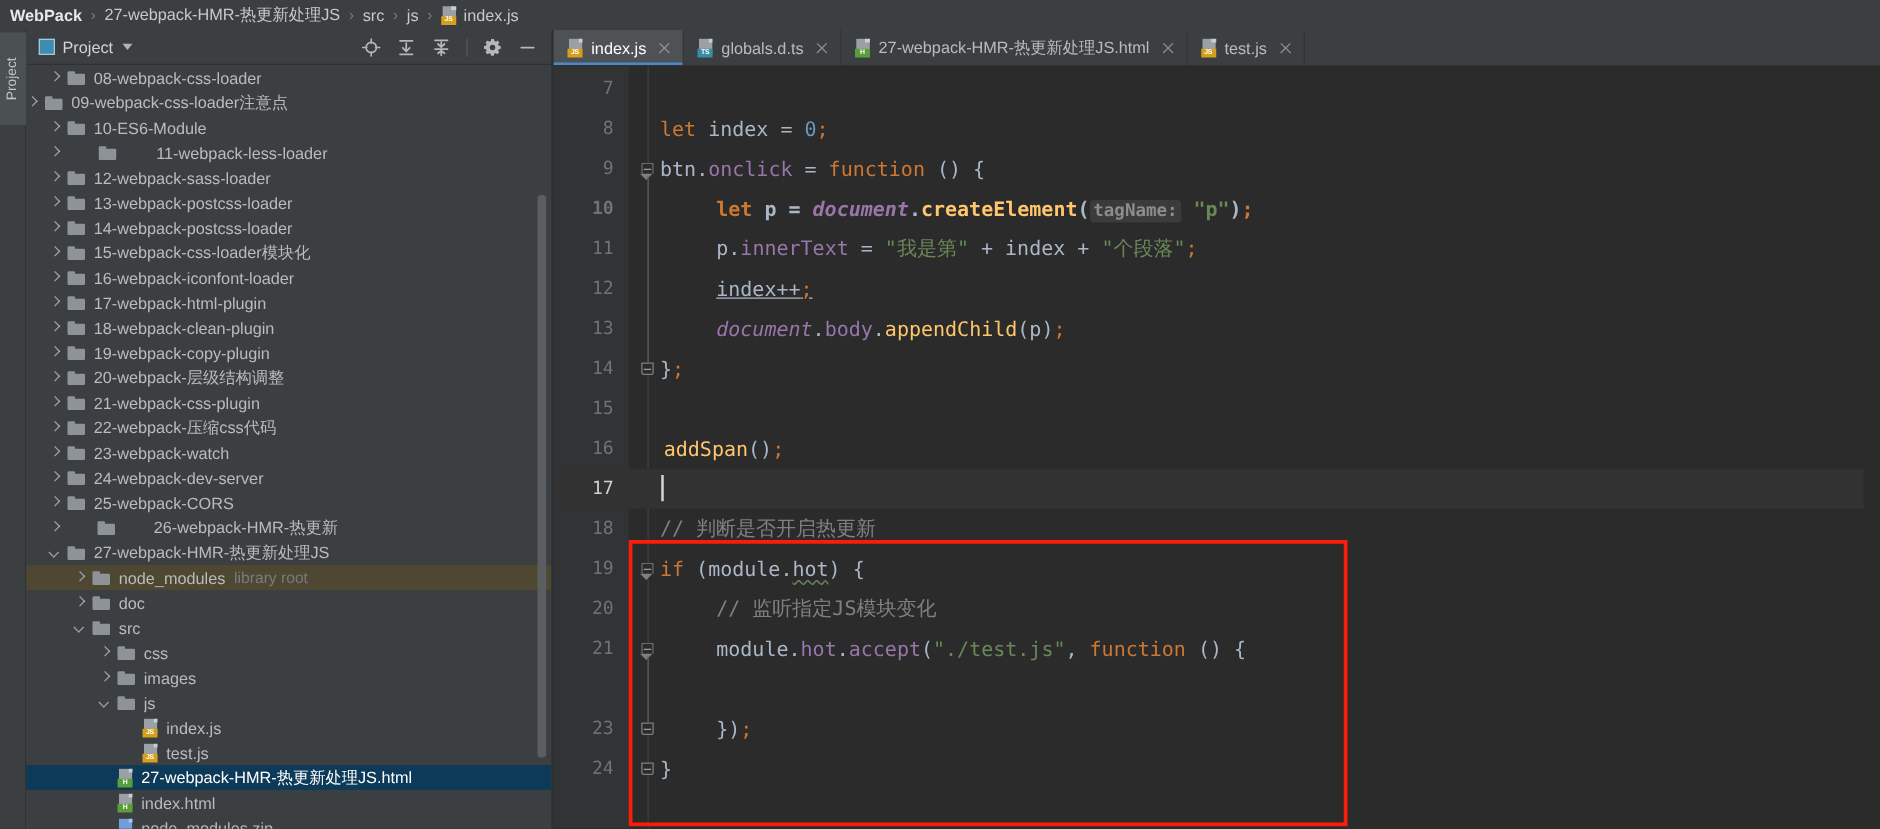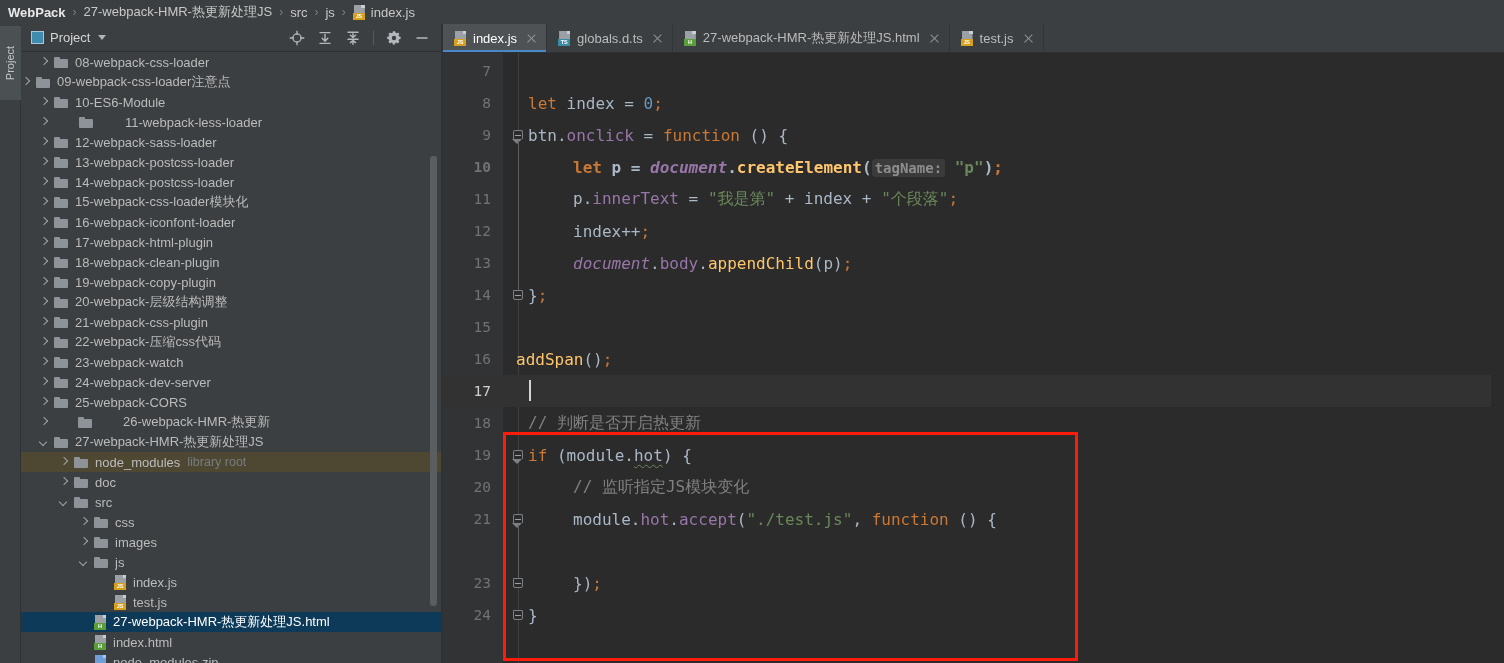--- a/index.html
+++ b/index.html
@@ -613,42 +613,42 @@
       <div class="cline" style="top: 98px; font-weight: bold;">
         <div class="lnum">10</div>
         <div class="ctext" style="left: 130px;"><span class="kw">let </span><span class="pln">p </span><span class="op">= </span><span class="doc">document</span><span class="op">.</span><span class="fn">createElement</span><span class="op">(</span><span class="hint">tagName:</span><span class="pln"> </span><span class="str">"p"</span><span class="op">)</span><span class="semi">;</span></div>
       </div>
       <div class="cline" style="top: 130px;">
         <div class="lnum">11</div>
         <div class="ctext" style="left: 130px;"><span class="pln">p</span><span class="op">.</span><span class="fld">innerText</span><span class="op"> = </span><span class="str">"我是第"</span><span class="op"> + </span><span class="pln">index</span><span class="op"> + </span><span class="str">"个段落"</span><span class="semi">;</span></div>
       </div>
       <div class="cline" style="top: 162px;">
         <div class="lnum">12</div>
-        <div class="ctext" style="left: 130px;"><span class="pln">index++</span><span class="semi">;</span></div>
+        <div class="ctext" style="left: 130px; text-decoration: underline;"><span class="pln">index++</span><span class="semi">;</span></div>
       </div>
       <div class="cline" style="top: 194px;">
         <div class="lnum">13</div>
         <div class="ctext" style="left: 130px;"><span class="doc">document</span><span class="op">.</span><span class="fld">body</span><span class="op">.</span><span class="fn">appendChild</span><span class="op">(p)</span><span class="semi">;</span></div>
       </div>
       <div class="cline" style="top: 226px;">
         <div class="lnum">14</div>
         <div class="ctext" style="left: 85px;"><span class="op">}</span><span class="semi">;</span></div>
       </div>
       <div class="fold-m end" style="top: 237px;">
         <div class="box"></div>
         <div class="minus"></div>
       </div>
       <div class="fold-line" style="top: 88px; height: 149px;"></div>
       <div class="cline" style="top: 258px;">
         <div class="lnum">15</div>
         <div class="ctext" style="left: 85px;"></div>
       </div>
       <div class="cline" style="top: 290px;">
         <div class="lnum">16</div>
-        <div class="ctext" style="left: 73px;"><span class="fn">addSpan</span><span class="op">()</span><span class="semi">;</span></div>
+        <div class="ctext" style="left: 88px;"><span class="fn">addSpan</span><span class="op">()</span><span class="semi">;</span></div>
       </div>
       <div class="cline current" style="top: 322px;">
         <div class="lnum">17</div>
         <div class="ctext" style="left: 85px;"></div>
       </div>
       <div id="caret" style="top: 327px;"></div>
       <div class="cline" style="top: 354px;">
         <div class="lnum">18</div>
         <div class="ctext" style="left: 85px;"><span class="cmt">// 判断是否开启热更新</span></div>
       </div>

